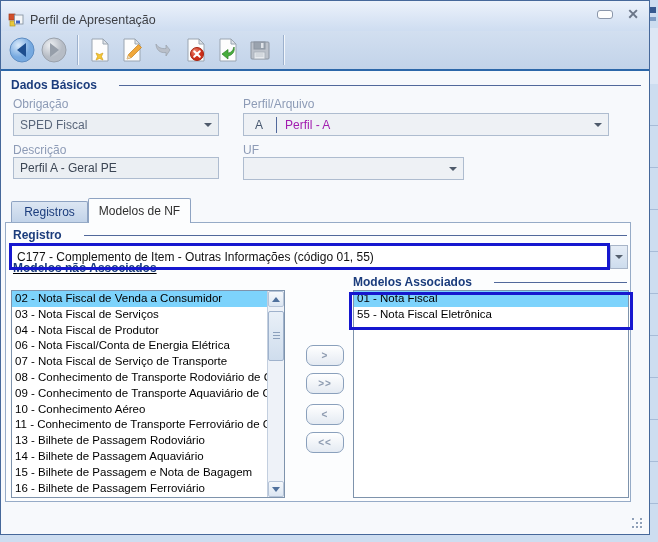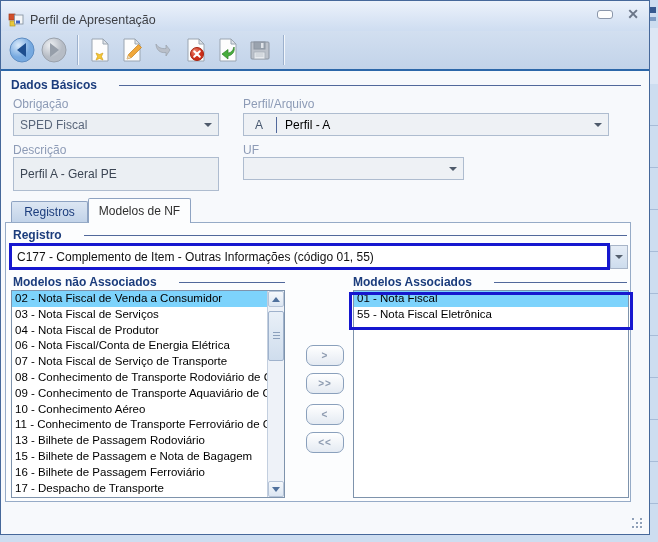--- a/index.html
+++ b/index.html
@@ -244,26 +244,26 @@
   <div class="fld-label" style="left:12px; top:96px;">Obrigação</div>
   <div class="combo" style="left:12px; top:112px; width:206px; height:23px;">
     <span>SPED Fiscal</span>
     <span class="arrow"></span>
   </div>
 
   <div class="fld-label" style="left:242px; top:96px;">Perfil/Arquivo</div>
   <div class="combo" style="left:242px; top:112px; width:366px; height:23px; background:#eef1f5; padding:0;">
     <span class="code-cell">A</span>
     <span class="vsep"></span>
-    <span style="color:#000000;">Perfil - A</span>
+    <span style="color:#a21caf;">Perfil - A</span>
     <span class="arrow"></span>
   </div>
 
   <div class="fld-label" style="left:12px; top:142px;">Descrição</div>
-  <div class="textfield" style="left:12px; top:156px; width:206px; height:34px; color:#3c4654;">
+  <div class="textfield" style="left:12px; top:156px; width:206px; height:22px; color:#3c4654;">
     <span>Perfil A - Geral PE</span>
   </div>
 
   <div class="fld-label" style="left:242px; top:142px;">UF</div>
   <div class="combo" style="left:242px; top:156px; width:221px; height:23px; background:#eef1f5;">
     <span></span>
     <span class="arrow"></span>
   </div>
 
   <div class="tab" id="tab-modelos">Modelos de NF</div>
@@ -275,36 +275,37 @@
     <span class="grp-line"></span>
   </div>
   <div id="registro-combo">
     <span style="white-space:nowrap; overflow:hidden;">C177 - Complemento de Item - Outras Informações (código 01, 55)</span>
     <span class="drop-btn">
         <span class="tri"></span>
       </span>
   </div>
   <div class="annot" style="left:8px; top:242px; width:601px; height:27px;"></div>
 
-  <div class="grp" style="left:12px; top:274px; width:272px; z-index:4;">
+  <div class="grp" style="left:12px; top:260px; width:272px; z-index:4;text-decoration:underline;">
     <span class="grp-title">Modelos não Associados</span>
     <span class="grp-line"></span>
   </div>
   <div class="listbox" style="left:10px; top:289px; width:274px; height:208px; z-index:4;">
     <div>
         <div class="list-item selected">02 - Nota Fiscal de Venda a Consumidor</div>
         <div class="list-item">03 - Nota Fiscal de Serviços</div>
         <div class="list-item">04 - Nota Fiscal de Produtor</div>
         <div class="list-item">06 - Nota Fiscal/Conta de Energia Elétrica</div>
         <div class="list-item">07 - Nota Fiscal de Serviço de Transporte</div>
         <div class="list-item">08 - Conhecimento de Transporte Rodoviário de Carga</div>
         <div class="list-item">09 - Conhecimento de Transporte Aquaviário de Carga</div>
         <div class="list-item">10 - Conhecimento Aéreo</div>
         <div class="list-item">11 - Conhecimento de Transporte Ferroviário de Carga</div>
         <div class="list-item">13 - Bilhete de Passagem Rodoviário</div>
+        <div class="list-item">14 - Bilhete de Passagem Aquaviário</div>
         <div class="list-item">15 - Bilhete de Passagem e Nota de Bagagem</div>
         <div class="list-item">16 - Bilhete de Passagem Ferroviário</div>
         <div class="list-item">17 - Despacho de Transporte</div>
       </div>
     <div class="vscroll">
       <div class="scroll-btn up">
           <span class="tri-up"></span>
         </div>
       <div class="scroll-thumb"></div>
       <div class="scroll-btn down">

